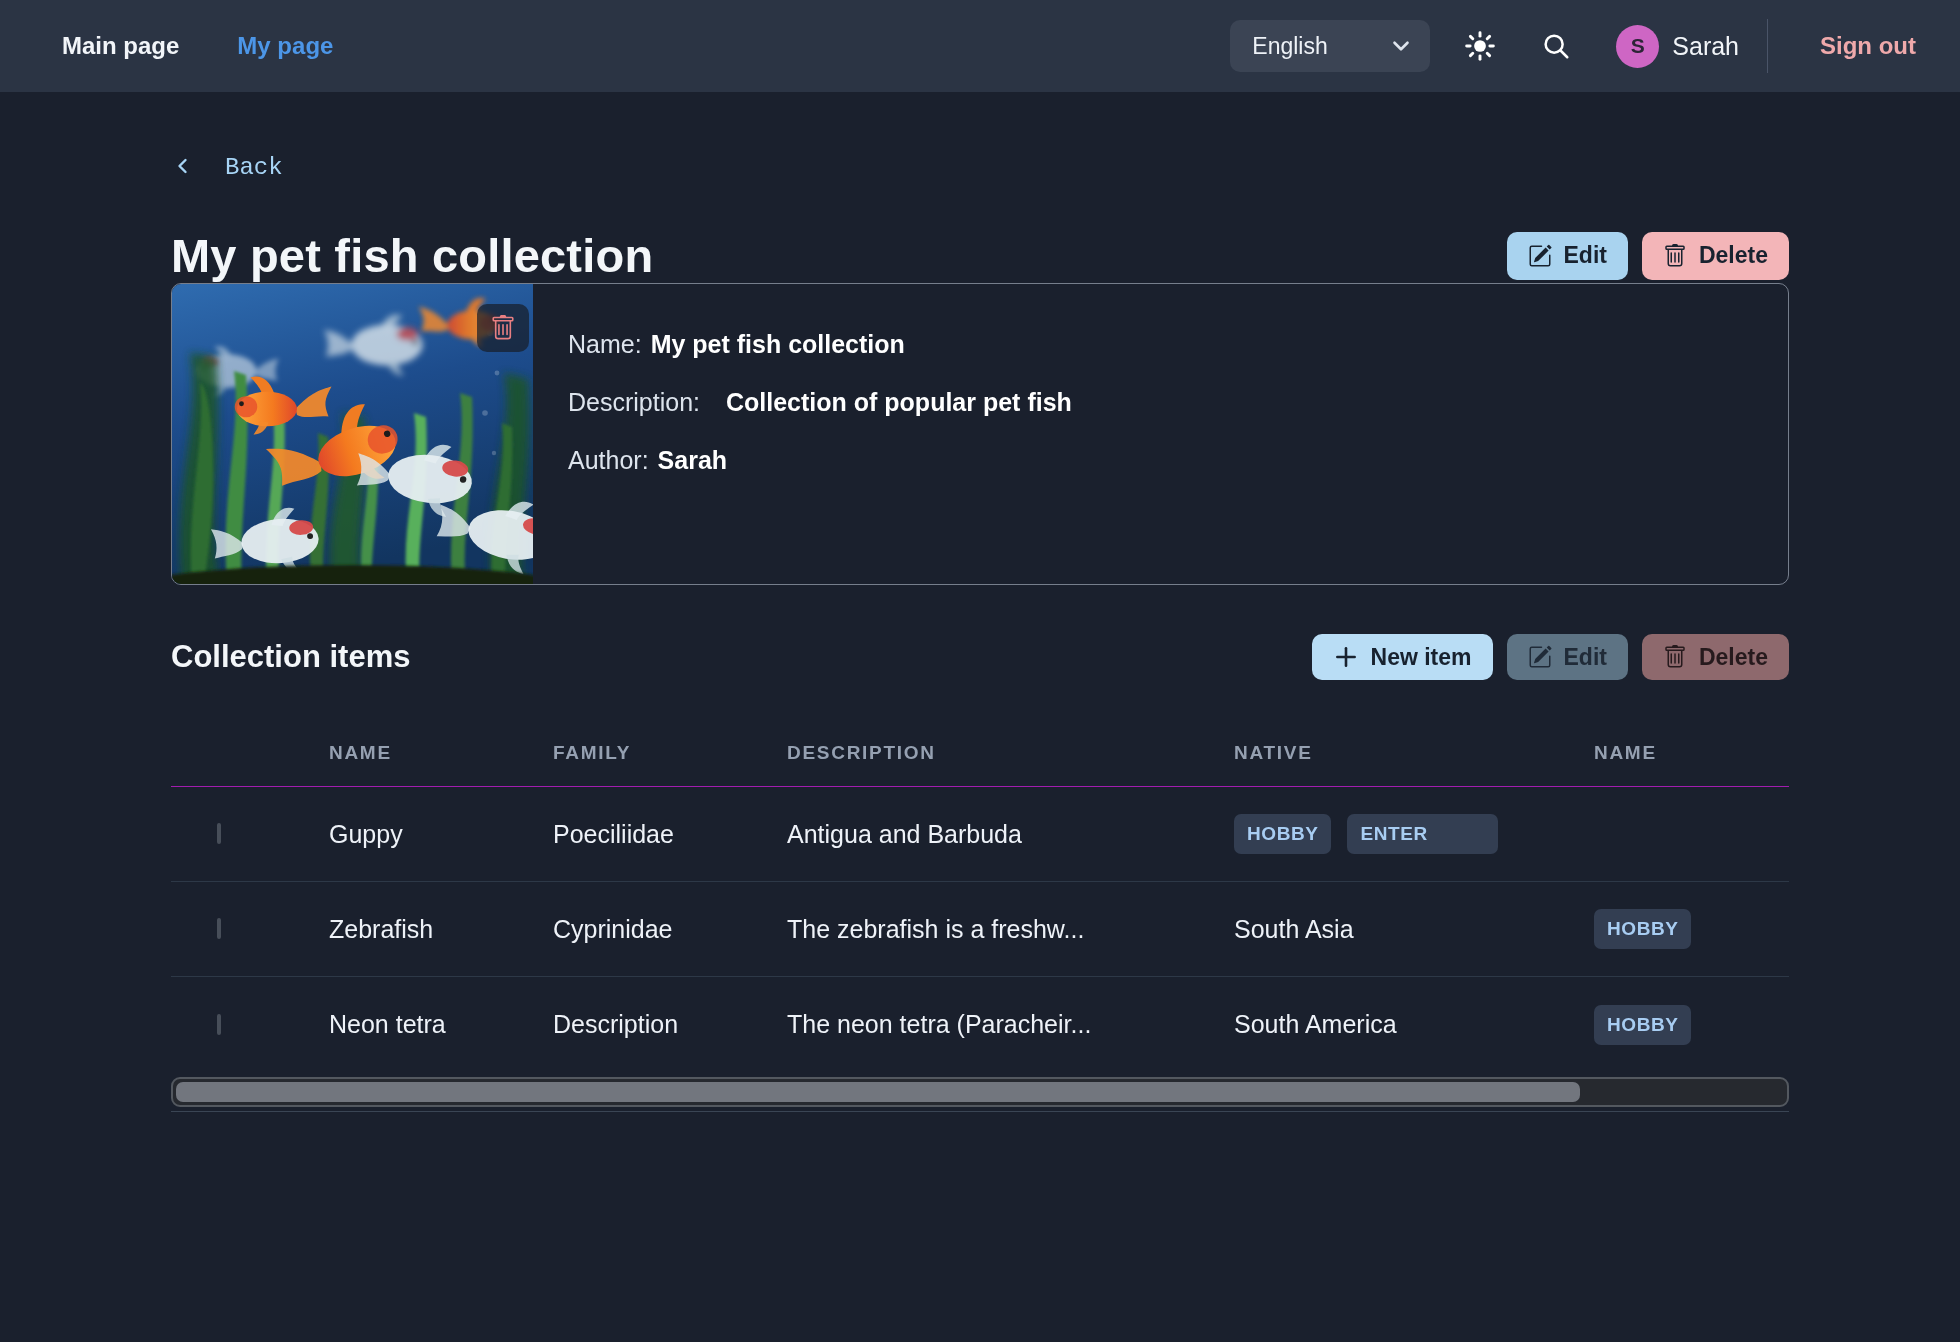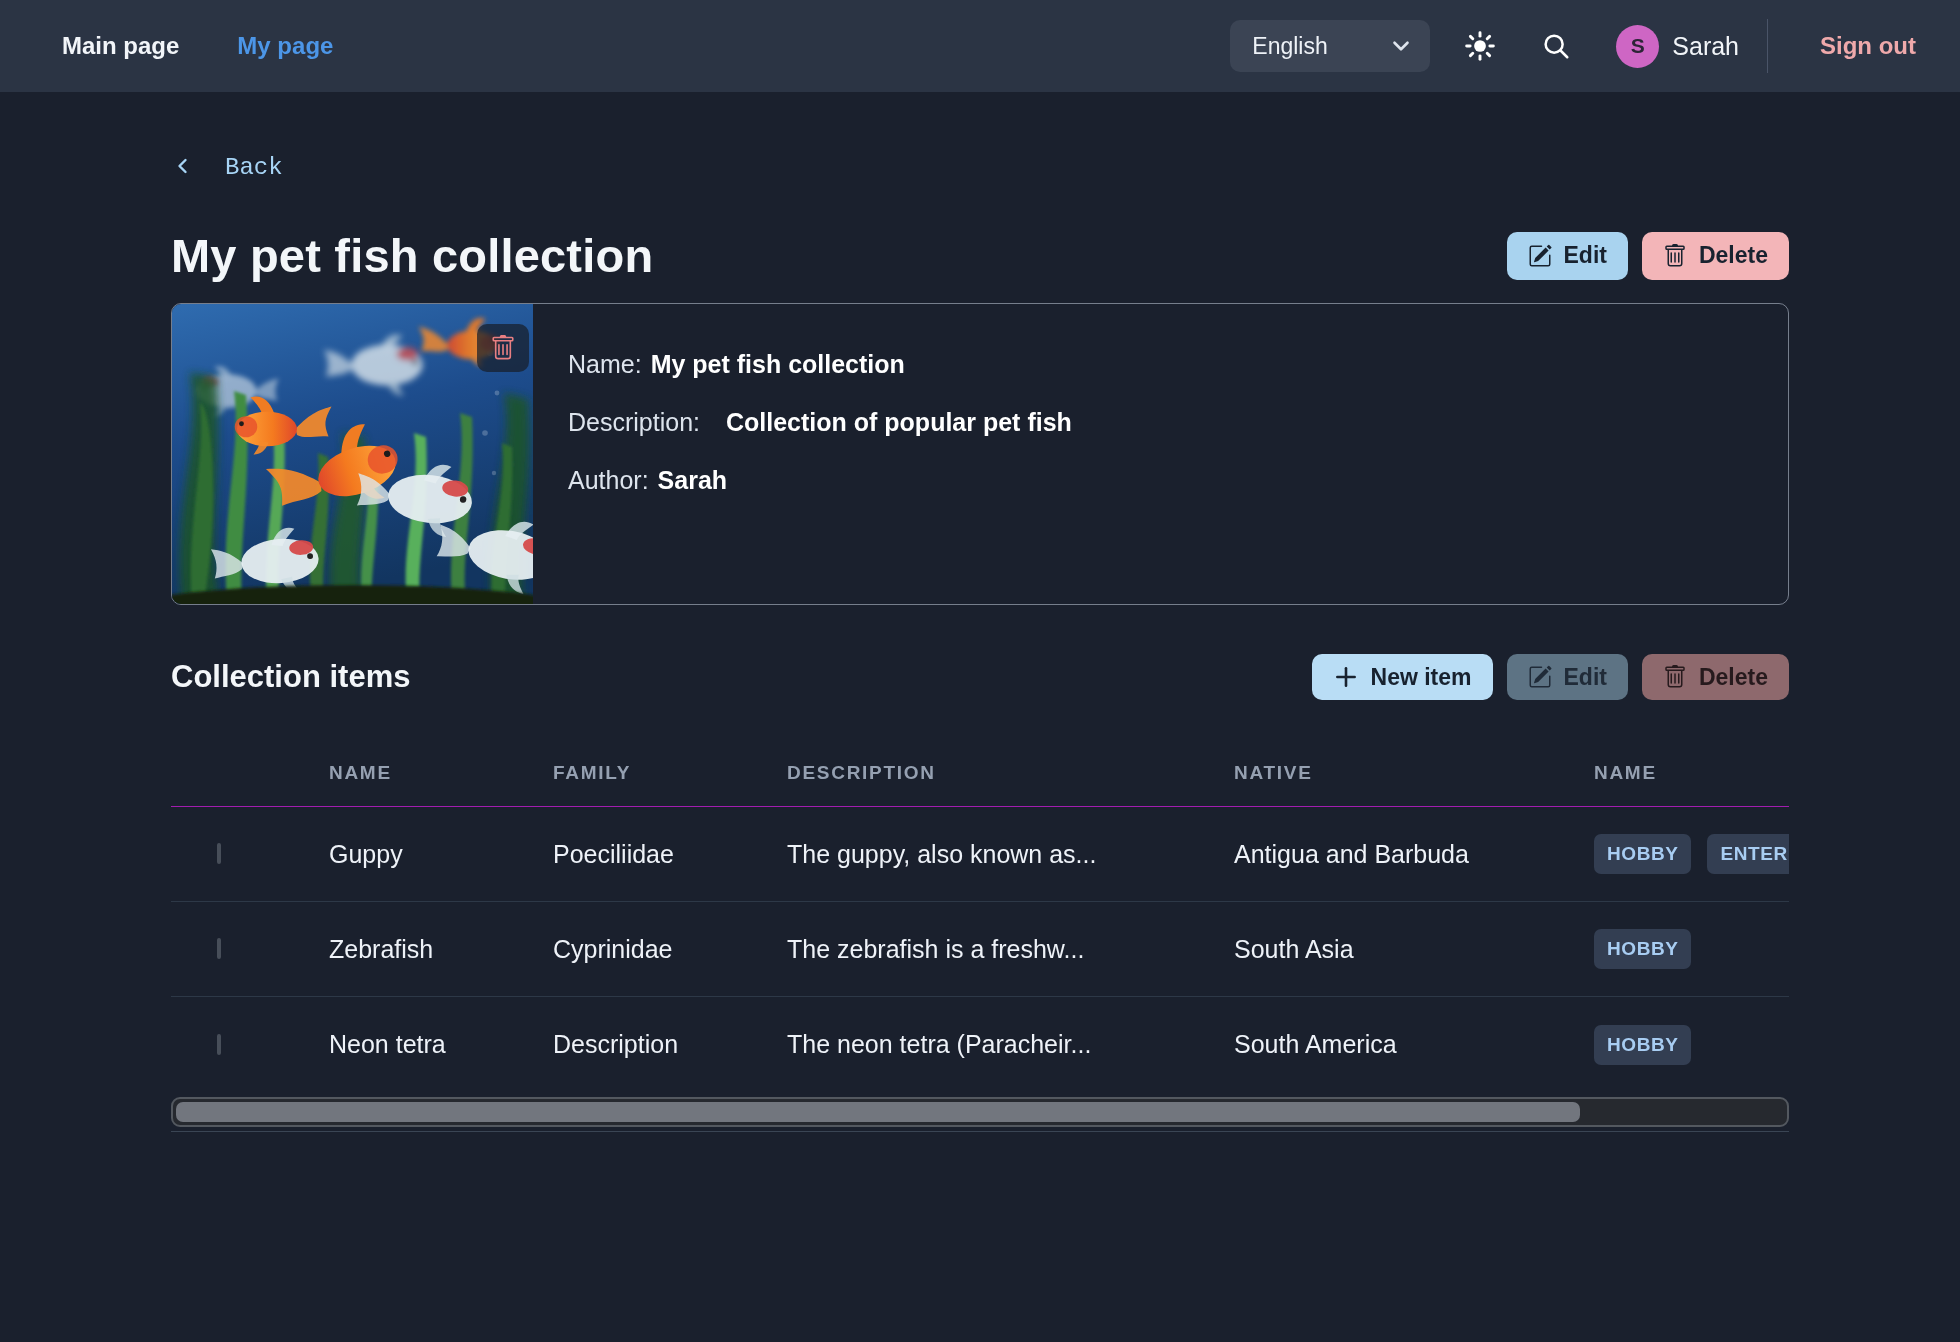--- a/index.html
+++ b/index.html
@@ -29,21 +29,21 @@
   .actions { margin-left:auto; display:flex; gap:14px; }
   .btn { height:48px; border:none; border-radius:10px; display:inline-flex; align-items:center; gap:12px; padding:0 21px; font-size:23px; font-weight:700; font-family:"Liberation Sans",sans-serif; color:#18222f; cursor:pointer; }
   .btn svg { flex-shrink:0; }
   .btn-edit { background:#a9d3ef; }
   .btn-delete { background:#f3b5b8; }
   .btn-new { background:#b9ddf5; }
   .btn-edit.disabled { background:#5d7384; color:#202b38; cursor:default; }
   .btn-delete.disabled { background:#8e696d; color:#261a1d; cursor:default; }
 
   
-  .card { margin-top:20px; height:302px; border:1px solid rgba(210,220,235,.5); border-radius:10px; display:flex;text-align:right; }
+  .card { height:302px; border:1px solid rgba(210,220,235,.5); border-radius:10px; display:flex;text-align:right; }
   .card-image { position:relative; width:361px; height:300px; flex-shrink:0; border-radius:9px 0 0 9px; overflow:hidden; }
   .card-image svg.aquarium { width:100%; height:100%; display:block; }
   .img-delete-btn { position:absolute; top:20px; right:4px; width:52px; height:48px; background:rgba(24,30,42,.72); border:none; border-radius:10px; display:flex; align-items:center; justify-content:center; cursor:pointer; }
   .card-details { padding:45px 40px 0 35px; display:flex; flex-direction:column; gap:27px; font-size:25px; color:#dde4ed; }
   .detail-row { display:flex; align-items:center; line-height:31px; }
   .detail-value { font-weight:700; color:#ffffff; margin-left:9px; }
   .detail-value.desc { margin-left:26px; }
   .topic-badge { margin-left:10px; background:#3a4556; color:#a3cdf4; font-size:18px; font-weight:700; letter-spacing:.08em; padding:7px 12px; border-radius:7px; }
 
   
@@ -270,21 +270,20 @@
       <span class="th">FAMILY</span>
       <span class="th">DESCRIPTION</span>
       <span class="th">NATIVE</span>
       <span class="th">NAME</span>
     </div>
     <div id="table-body">
         <div class="trow">
     <span><span class="checkbox"></span></span>
     <span class="cell">Guppy</span>
     <span class="cell">Poeciliidae</span>
-    <span class="cell">The guppy, also known as...</span>
     <span class="cell">Antigua and Barbuda</span>
     <span class="tags-cell">
             <span class="tag">HOBBY</span>
             <span class="tag tag-clipped">ENTER</span>
           </span>
   </div>
         <div class="trow">
     <span><span class="checkbox"></span></span>
     <span class="cell">Zebrafish</span>
     <span class="cell">Cyprinidae</span>

